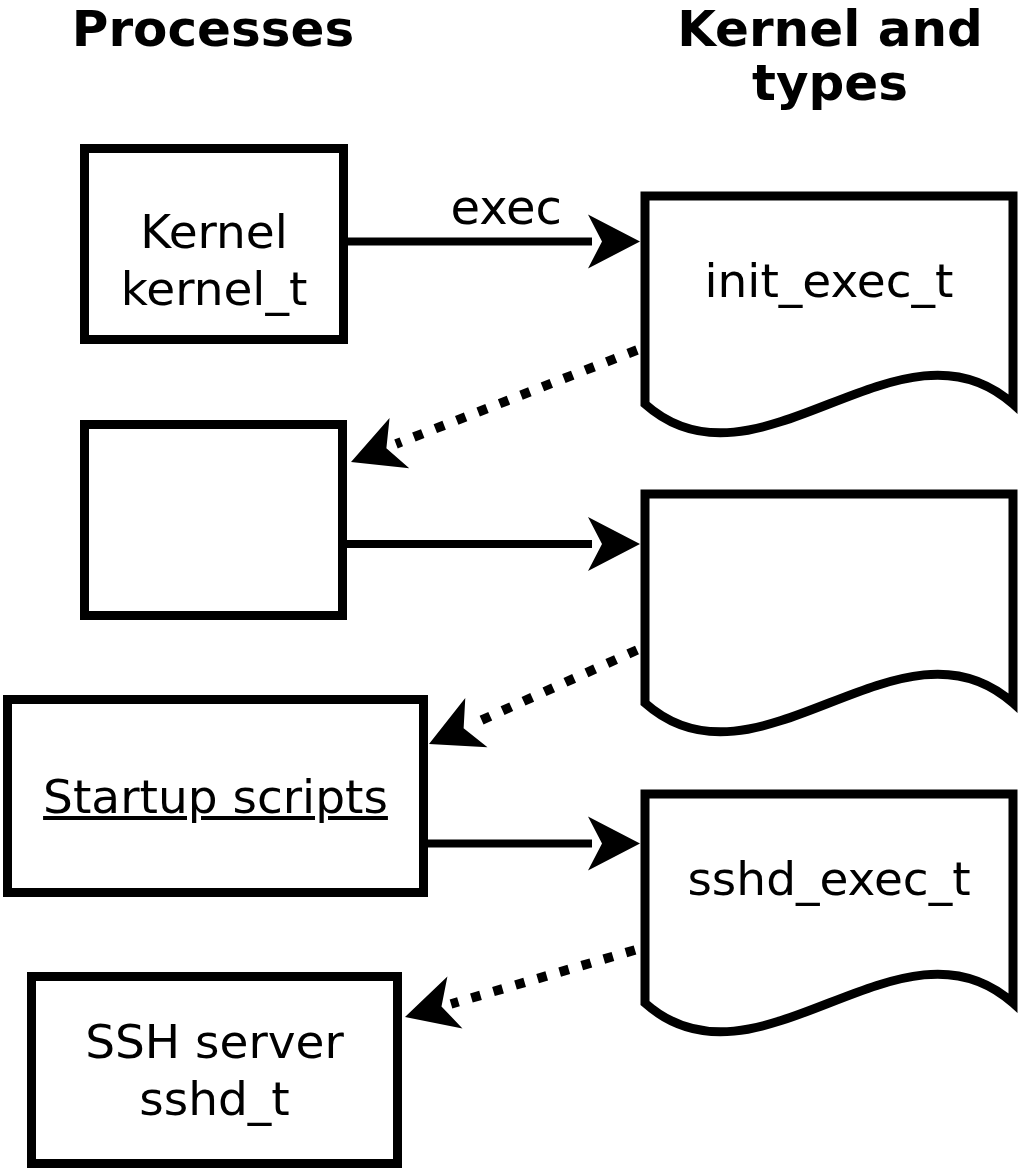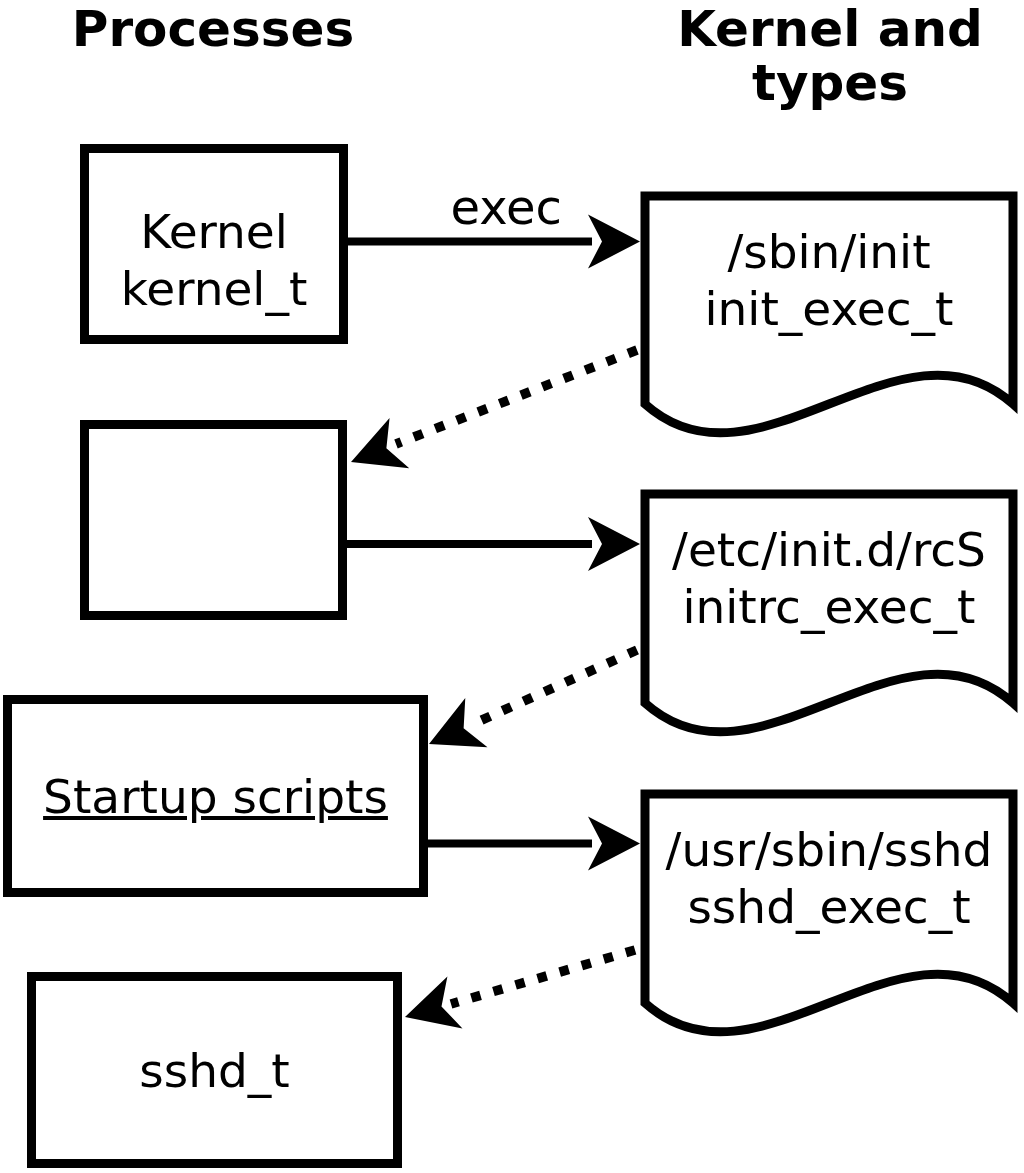--- a/index.html
+++ b/index.html
@@ -96,29 +96,24 @@
   <div class="edge-label" style="left:437px; top:183px; width:125px;">exec</div>
 
   <div class="label" style="left:80px; top:160px; width:268px; height:200px;">
     <div>Kernel</div>
     <div>kernel_t</div>
   </div>
   <div class="label" style="left:3px; top:695px; width:425px; height:202px;text-decoration:underline;">
     <div>Startup scripts</div>
   </div>
   <div class="label" style="left:27px; top:972px; width:375px; height:196px;">
+    <div>SSH server</div>
     <div>sshd_t</div>
   </div>
 
   <div class="label" style="left:645px; top:196px; width:368px; height:168px;">
-    <div>/sbin/init</div>
     <div>init_exec_t</div>
   </div>
-  <div class="label" style="left:645px; top:494px; width:368px; height:168px;">
-    <div>/etc/init.d/rcS</div>
-    <div>initrc_exec_t</div>
-  </div>
   <div class="label" style="left:645px; top:794px; width:368px; height:168px;">
-    <div>/usr/sbin/sshd</div>
     <div>sshd_exec_t</div>
   </div>
 
 </div>
 
 </body></html>

